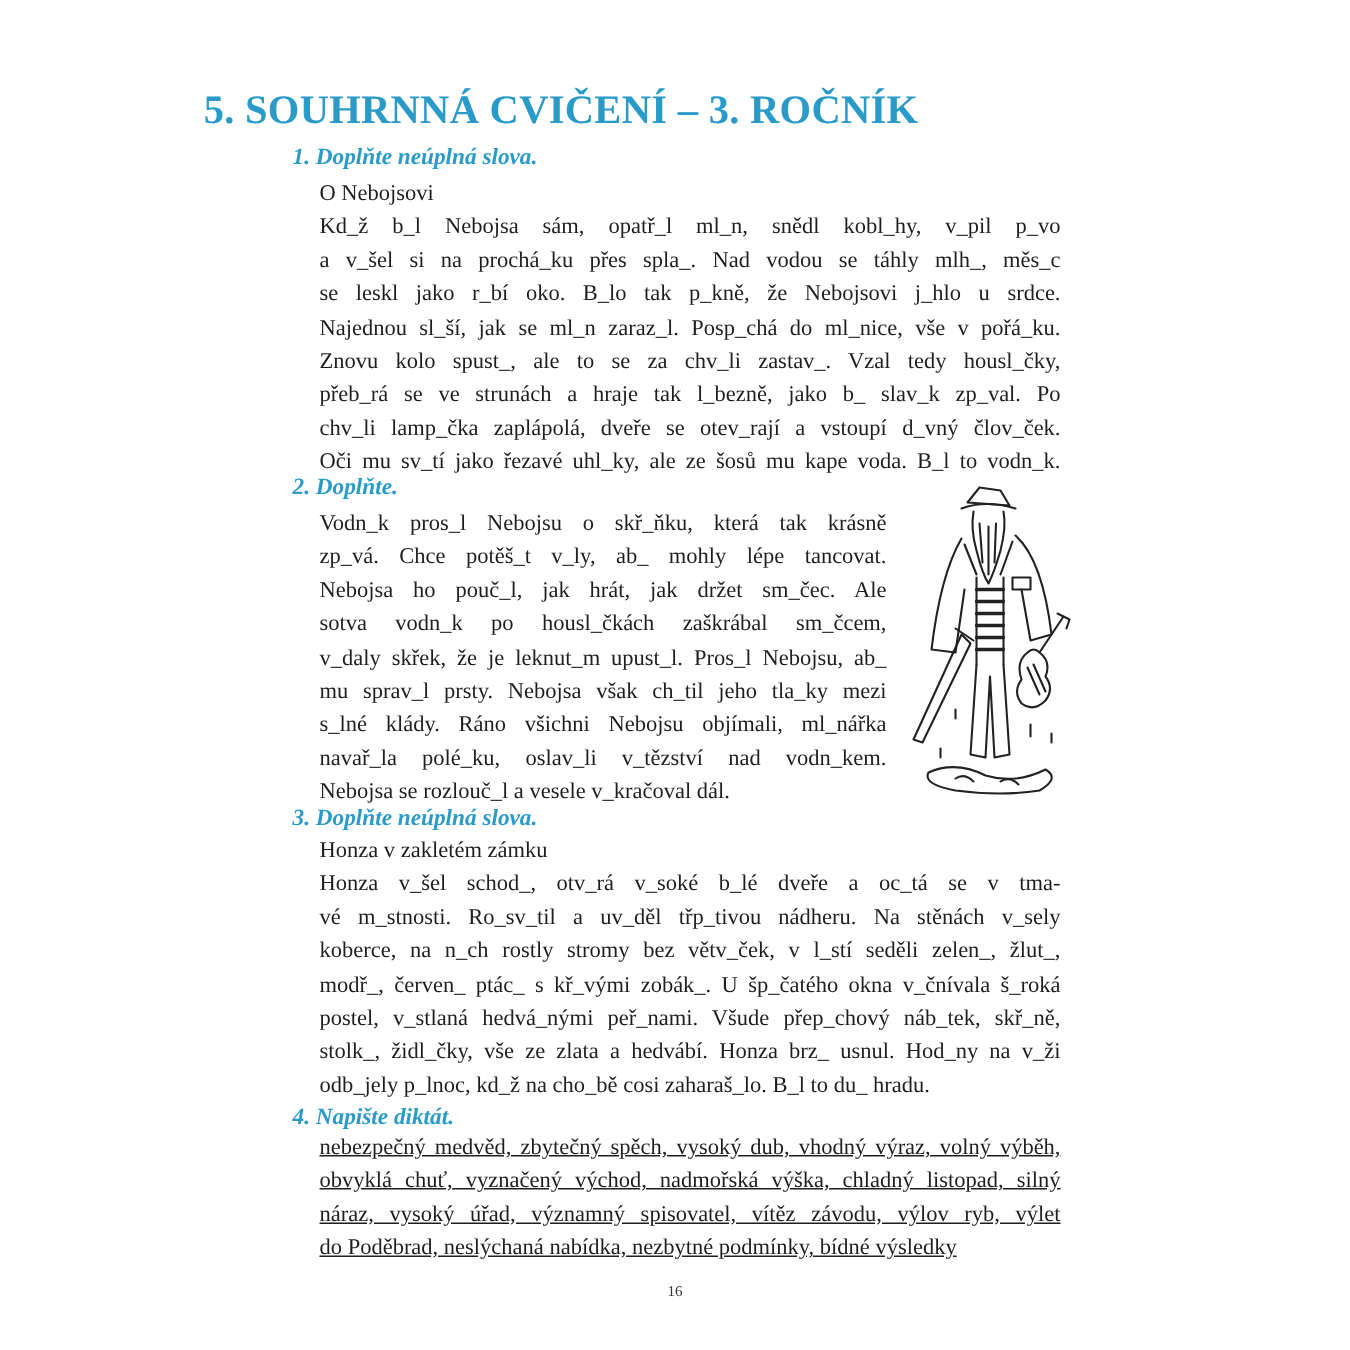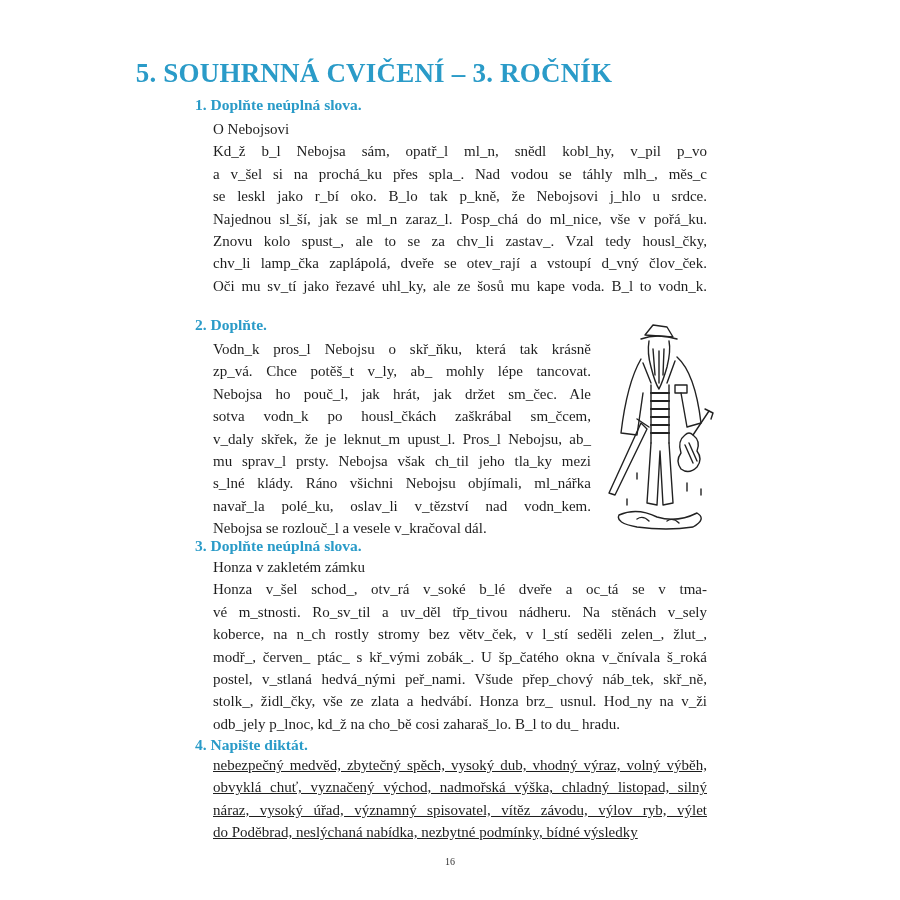--- a/index.html
+++ b/index.html
@@ -2,21 +2,21 @@
 <html><head>
   <meta charset="utf-8">
   <style>
     html, body { margin: 0; padding: 0; background: #ffffff; }
     body { width: 900px; height: 900px; position: relative; overflow: hidden;
            font-family: "Liberation Serif", serif; color: #1e1e1e; }
     .page { position: absolute; left: 0; top: 0; width: 900px; height: 900px; }
     .title { position: absolute; left: 0; width: 748px; top: 58px; text-align: center;
              font-family: "Liberation Serif", serif; font-weight: bold; font-size: 27px;
              color: #2a9bc8; letter-spacing: 0.2px; }
-    .ex-heading { position: absolute; left: 195px; font-weight: bold;
+    .ex-heading { position: absolute; left: 195px; font-style: italic; font-weight: bold;
                   font-size: 15.5px; color: #2a9bc8; }
     .block { position: absolute; left: 213px; font-size: 15px; line-height: 22.4px; }
     .line { white-space: nowrap; display: block; text-align: justify; text-align-last: justify; }
     .line.last { text-align-last: left; }
     .sub { white-space: nowrap; display: block; }
     .illustration { position: absolute; left: 597px; top: 323px; width: 128px; height: 210px; }
     .page-number { position: absolute; left: 0; width: 900px; top: 856px; text-align: center;
                    font-size: 10px; color: #333; }
   </style>
 </head>
@@ -27,20 +27,21 @@
   <div class="title">5.  SOUHRNNÁ CVIČENÍ  –  3. ROČNÍK</div>
 
   <div class="ex-heading" style="top:96px;">1.  Doplňte neúplná slova.</div>
   <div class="block" style="top:118px; width:494px;">
     <span class="sub">O Nebojsovi</span>
     <span class="line">Kd_ž b_l Nebojsa sám, opatř_l ml_n, snědl kobl_hy, v_pil p_vo</span>
     <span class="line">a v_šel si na prochá_ku přes spla_. Nad vodou se táhly mlh_, měs_c</span>
     <span class="line">se leskl jako r_bí oko. B_lo tak p_kně, že Nebojsovi j_hlo u srdce.</span>
     <span class="line">Najednou sl_ší, jak se ml_n zaraz_l. Posp_chá do ml_nice, vše v pořá_ku.</span>
     <span class="line">Znovu kolo spust_, ale to se za chv_li zastav_. Vzal tedy housl_čky,</span>
+    <span class="line">přeb_rá se ve strunách a hraje tak l_bezně, jako b_ slav_k zp_val. Po</span>
     <span class="line">chv_li lamp_čka zaplápolá, dveře se otev_rají a vstoupí  d_vný člov_ček.</span>
     <span class="line">Oči mu sv_tí jako řezavé uhl_ky, ale ze šosů mu kape voda. B_l to vodn_k.</span>
   </div>
 
   <div class="ex-heading" style="top:316px;">2.  Doplňte.</div>
   <div class="block" style="top:338px; width:378px;">
     <span class="line">Vodn_k pros_l Nebojsu o skř_ňku, která tak krásně</span>
     <span class="line">zp_vá. Chce potěš_t v_ly, ab_ mohly lépe tancovat.</span>
     <span class="line">Nebojsa ho pouč_l, jak hrát, jak držet sm_čec. Ale</span>
     <span class="line">sotva vodn_k po housl_čkách zaškrábal sm_čcem,</span>

